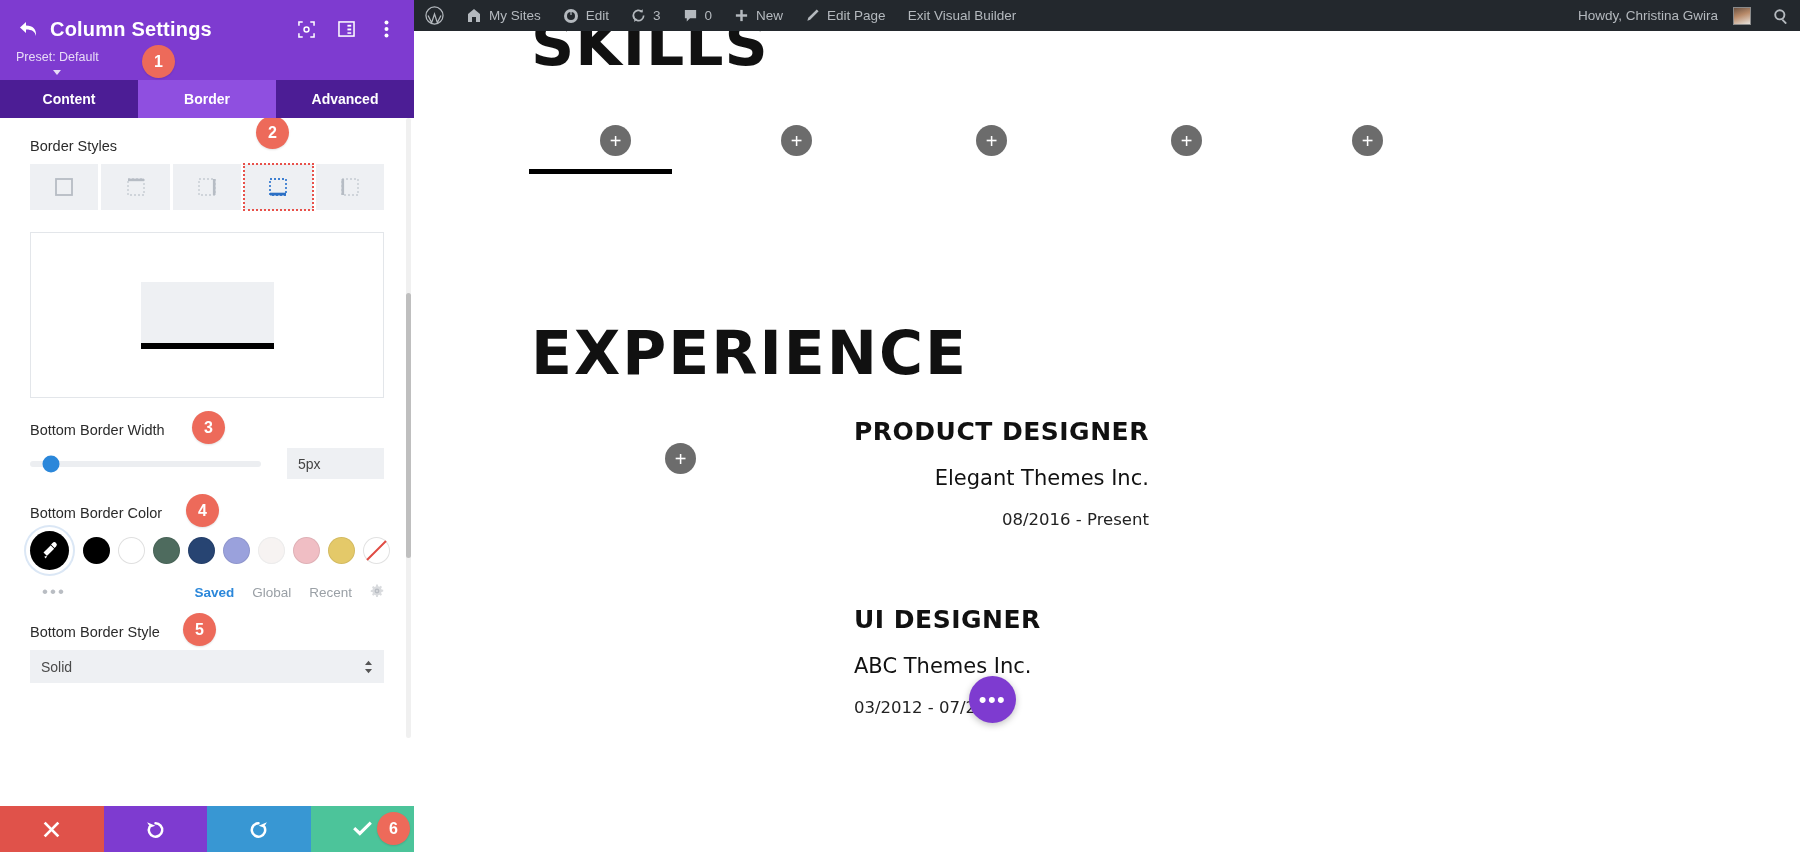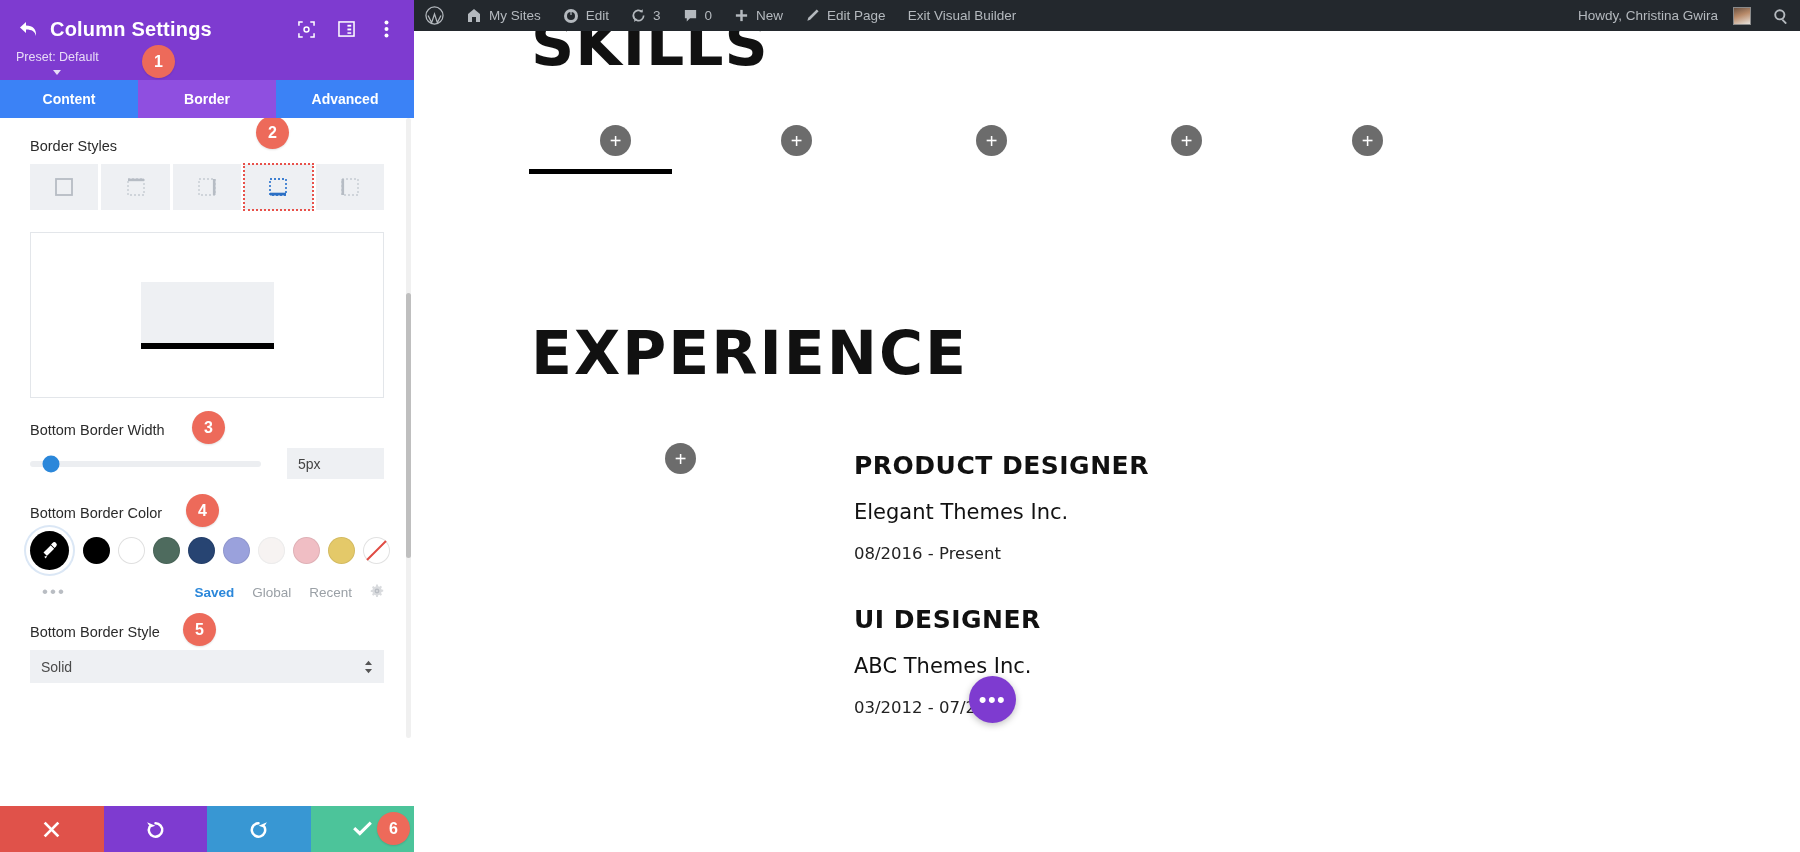--- a/index.html
+++ b/index.html
@@ -69,21 +69,21 @@
   .panel-tabs {
     display: flex; background: #7E3BD0;
     flex: 0 0 auto;
     height: 38px;
   }
   .panel-tab {
     flex: 1; text-align: center;
     color: #ffffff; font-size: 14px; font-weight: bold;
     line-height: 38px;
     cursor: pointer;
-    background: #3b82f6;
+    background: #4c1d95;
   }
   .panel-tab.active { background: #8F4FE0; }
 
   
   .panel-body {
     flex: 1 1 auto;
     background: #fff;
     padding: 20px 30px 0 30px;
     position: relative;
     overflow: hidden;
@@ -402,21 +402,21 @@
   <div class="plus-btn" style="left:938px; top:94px;">
     <span>+</span>
   </div>
 
   <div class="exp-title">EXPERIENCE</div>
 
   <div class="plus-btn" style="left:251px; top:412px;">
     <span>+</span>
   </div>
 
-  <div class="job" style="top:420px;">
+  <div class="job" style="top:386px;text-align:right;">
     <div class="job-title">PRODUCT DESIGNER</div>
     <div class="job-company">Elegant Themes Inc.</div>
     <div class="job-dates">08/2016 - Present</div>
   </div>
 
   <div class="job" style="top:574px;">
     <div class="job-title">UI DESIGNER</div>
     <div class="job-company">ABC Themes Inc.</div>
     <div class="job-dates">03/2012 - 07/2016</div>
   </div>

